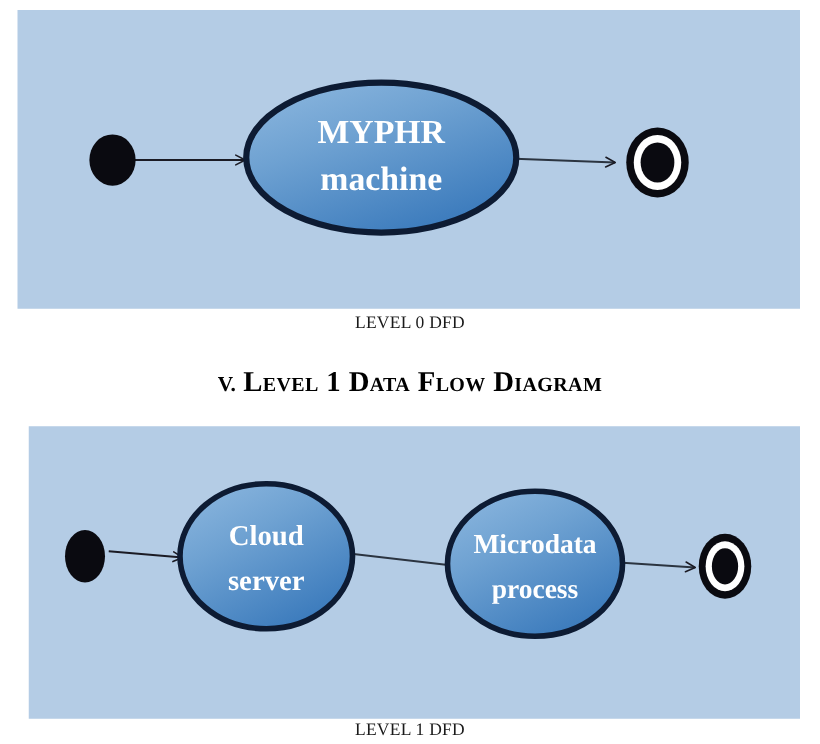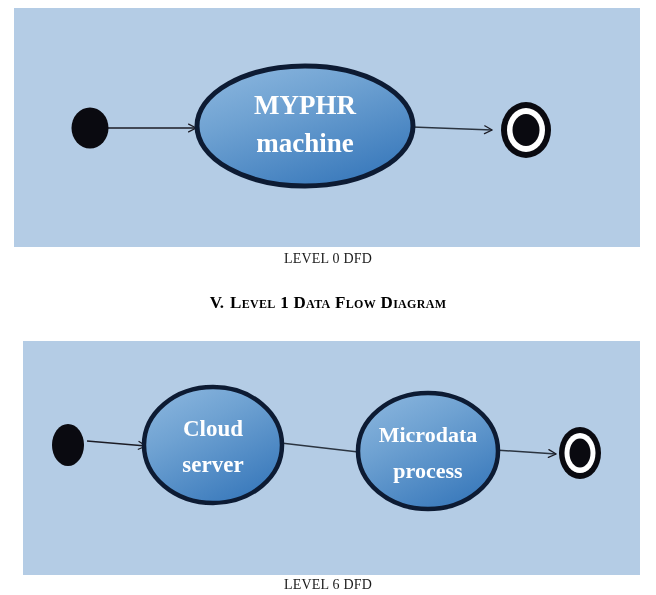--- a/index.html
+++ b/index.html
@@ -75,21 +75,21 @@
     color: #000000;
     white-space: nowrap;
   }
   #section-heading .numeral {
     font-variant: normal;
     text-transform: none;
     margin-right: 6px;
   }
   #section-heading .title-smallcaps {
     font-variant: small-caps;
-    font-size: 17px;
+    font-size: 23px;
     letter-spacing: 0.3px;
   }
 
   
   .node-label {
     font-family: "Liberation Serif", "DejaVu Serif", serif;
     font-weight: bold;
     fill: #ffffff;
     text-anchor: middle;
     paint-order: stroke;
@@ -187,15 +187,15 @@
       </g>
 
       <g>
         <ellipse cx="557" cy="112" rx="21" ry="26" fill="#0a0a10"></ellipse>
         <ellipse cx="557" cy="112" rx="15.5" ry="20" fill="#ffffff"></ellipse>
         <ellipse cx="557" cy="112" rx="10.5" ry="14.5" fill="#0a0a10"></ellipse>
       </g>
     </svg>
   </div>
 
-  <div class="caption" id="caption-level1">LEVEL 6 DFD</div>
+  <div class="caption" id="caption-level1">LEVEL 1 DFD</div>
 
 </div>
 
 </body></html>

